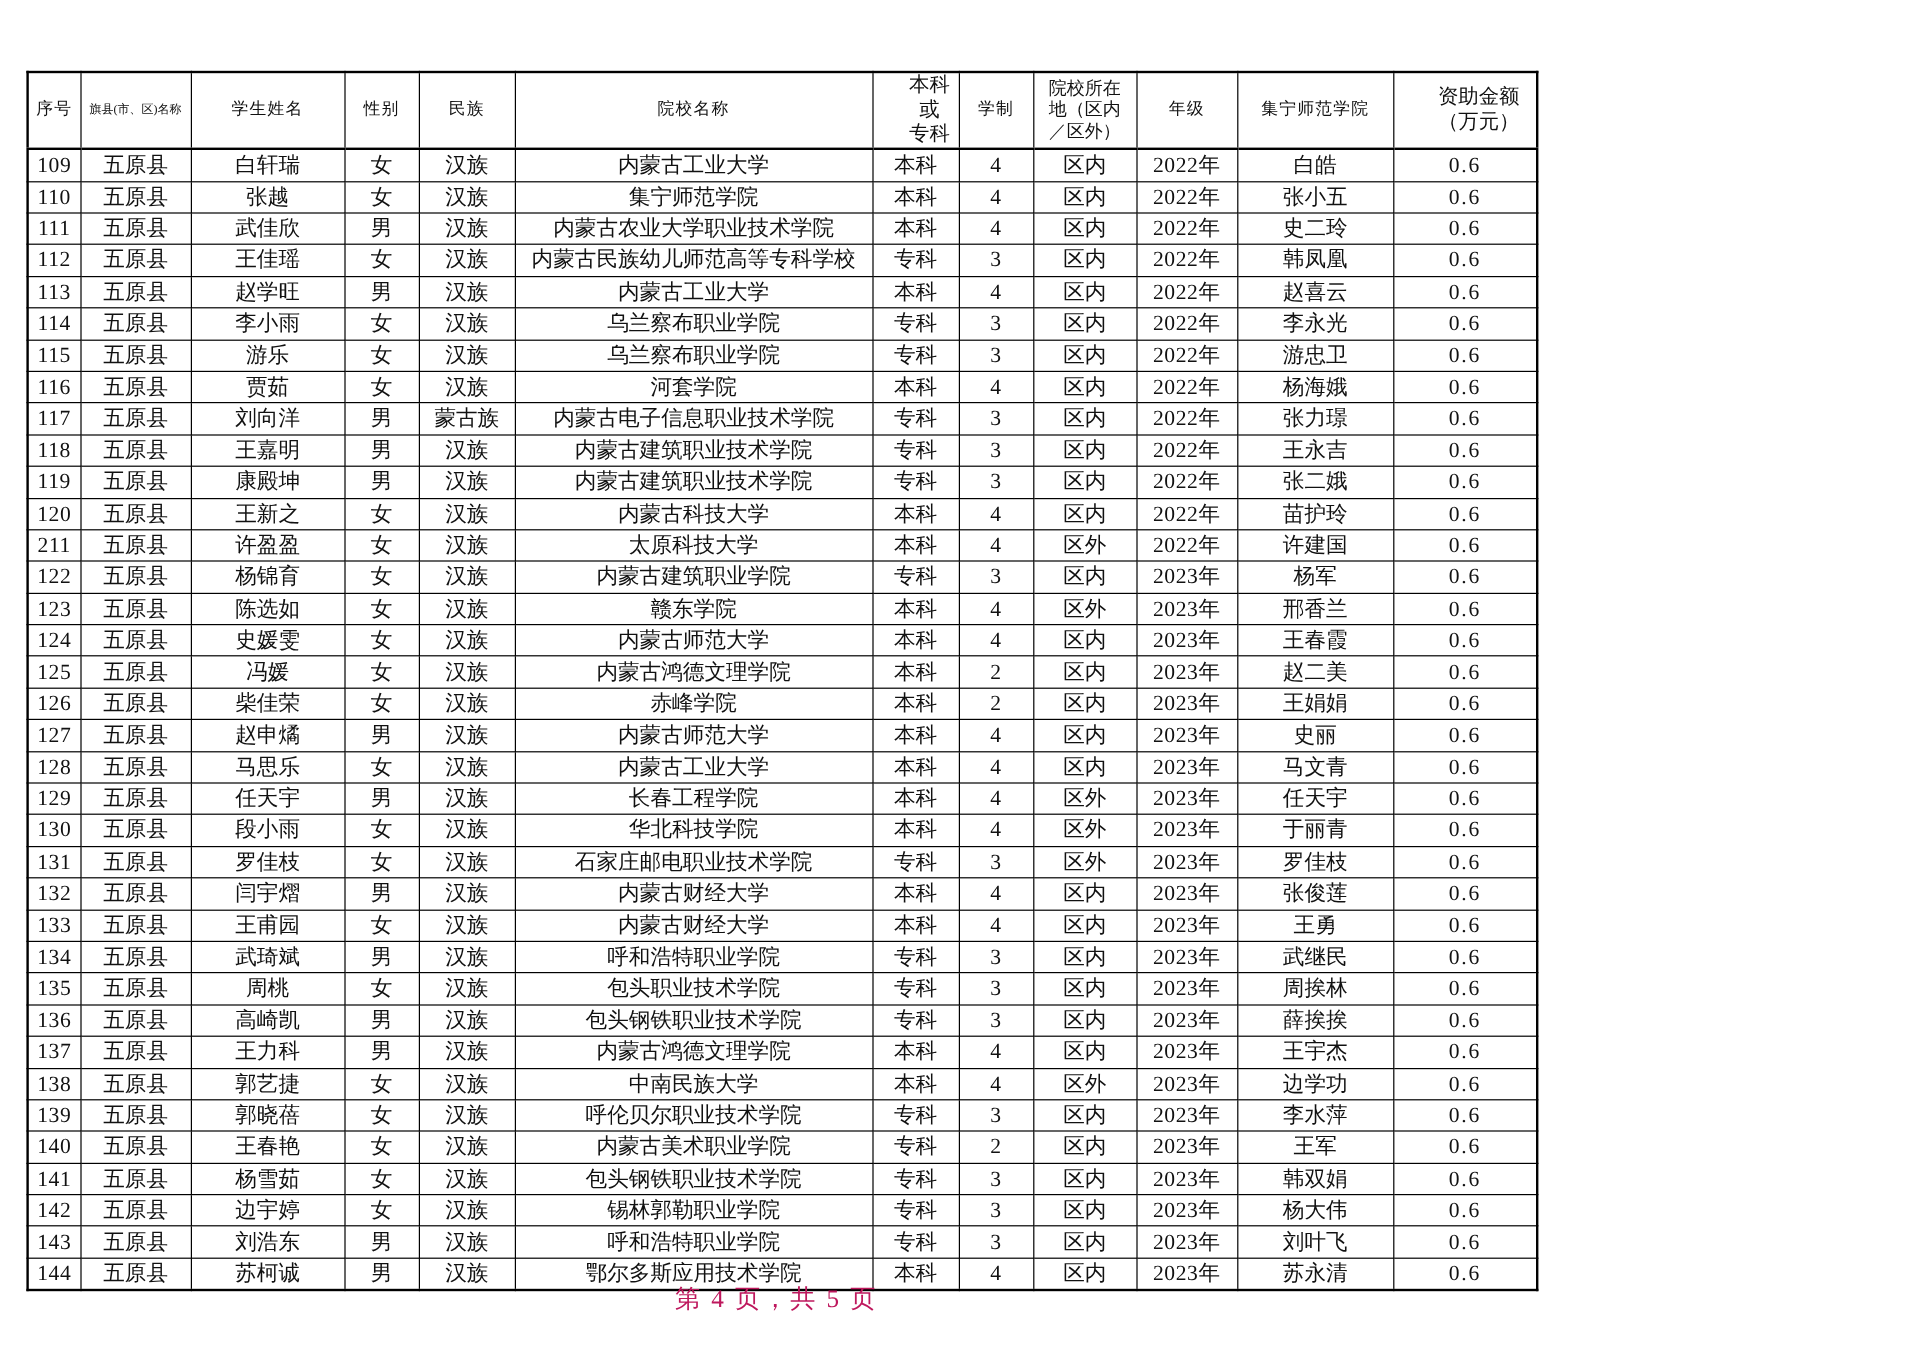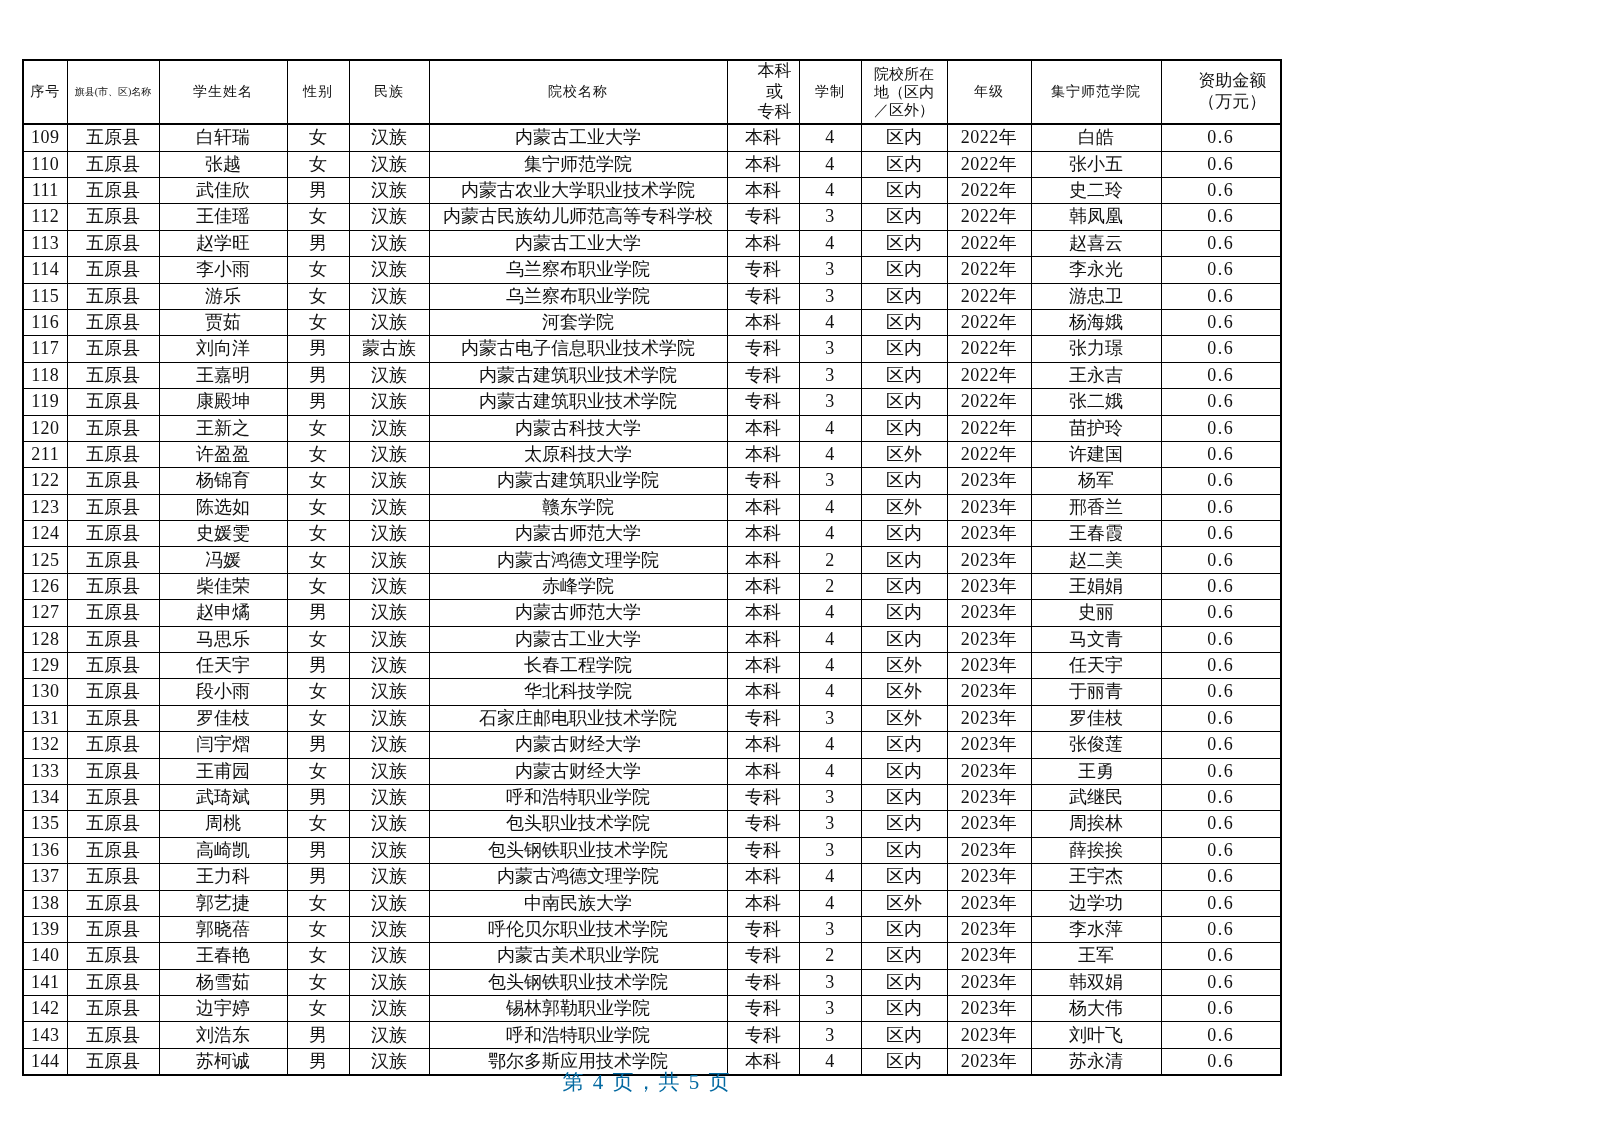--- a/index.html
+++ b/index.html
@@ -102,21 +102,21 @@
 
   .footer {
     position: absolute;
     left: 0;
     top: 1068px;
     width: 1294px;
     text-align: center;
     font-size: 21px;
     font-family: "Liberation Serif", "DejaVu Serif", serif;
     letter-spacing: 2px;
-    color: #0369a1;
+    color: #be185d;
   }
   .footer .fnum { letter-spacing: 2px; }
 </style>
 </head>
 <body>
 
 <div class="page">
 
   <div class="table-wrap">
     <table class="roster">

